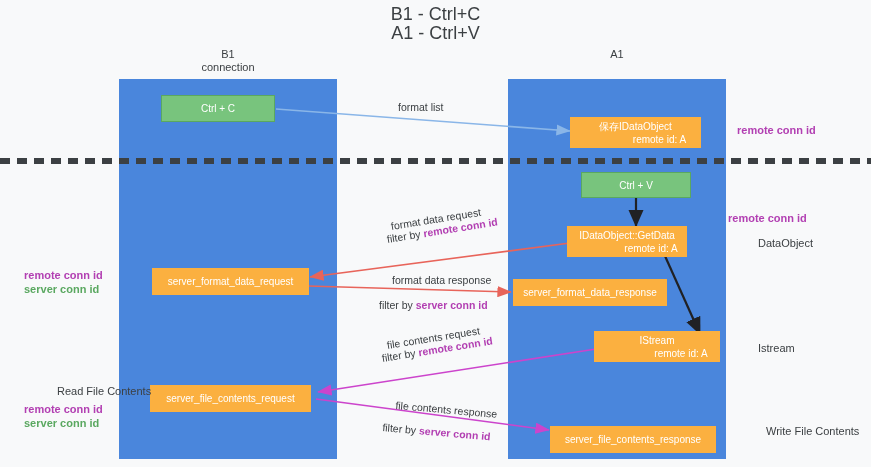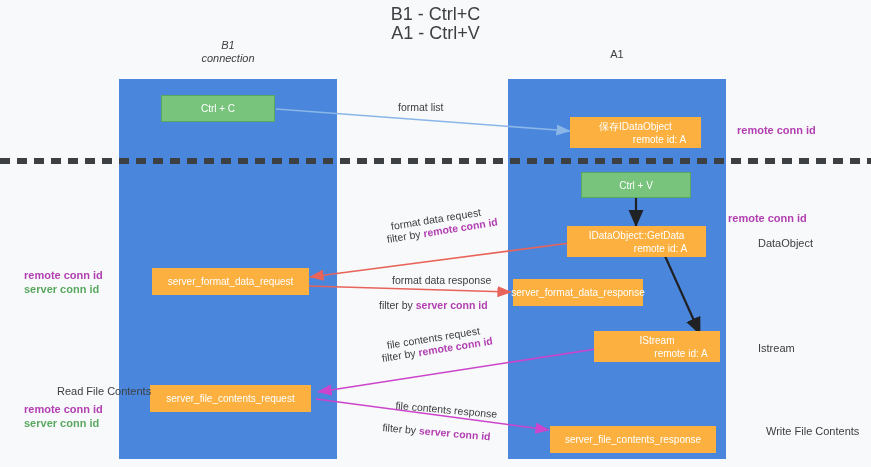--- a/index.html
+++ b/index.html
@@ -55,21 +55,21 @@
 </head>
 <body>
 
 <div id="stage">
 
   <div class="title">
     <div>B1 - Ctrl+C</div>
     <div>A1 - Ctrl+V</div>
   </div>
 
-  <div class="lane-head" style="left:119px;top:39px;width:218px;font-style:italic;">
+  <div class="lane-head" style="left:119px;top:48px;width:218px;">
     <div>B1</div>
     <div>connection</div>
   </div>
   <div class="lane-head" style="left:508px;top:48px;width:218px;">
     <div>A1</div>
   </div>
 
   <div class="lane" style="left:119px;top:79px;width:218px;height:380px;"></div>
   <div class="lane" style="left:508px;top:79px;width:218px;height:380px;"></div>
 
@@ -120,26 +120,26 @@
 
   <div class="node orange" style="left:570px;top:117px;width:131px;height:31px;">
     <span>保存IDataObject</span>
     <span class="l2">remote id: A</span>
   </div>
 
   <div class="node green" style="left:581px;top:172px;width:110px;height:26px;">
     <span>Ctrl + V</span>
   </div>
 
-  <div class="node orange" style="left:567px;top:226px;width:139px;height:31px;">
+  <div class="node orange" style="left:567px;top:226px;width:120px;height:31px;">
     <span>IDataObject::GetData</span>
     <span class="l2">remote id: A</span>
   </div>
 
-  <div class="node orange" style="left:513px;top:279px;width:130px;height:27px;">
+  <div class="node orange" style="left:513px;top:279px;width:154px;height:27px;">
     <span>server_format_data_response</span>
   </div>
 
   <div class="node orange" style="left:594px;top:331px;width:126px;height:31px;">
     <span>IStream</span>
     <span class="l2">remote id: A</span>
   </div>
 
   <div class="node orange" style="left:550px;top:417px;width:166px;height:27px;margin-top:9px;">
     <span>server_file_contents_response</span>

